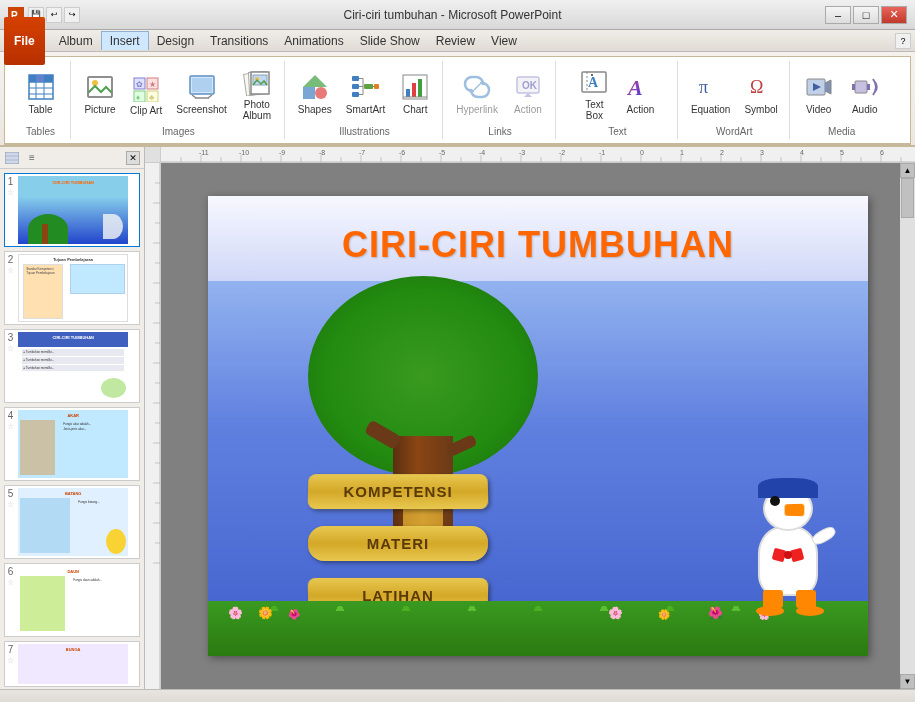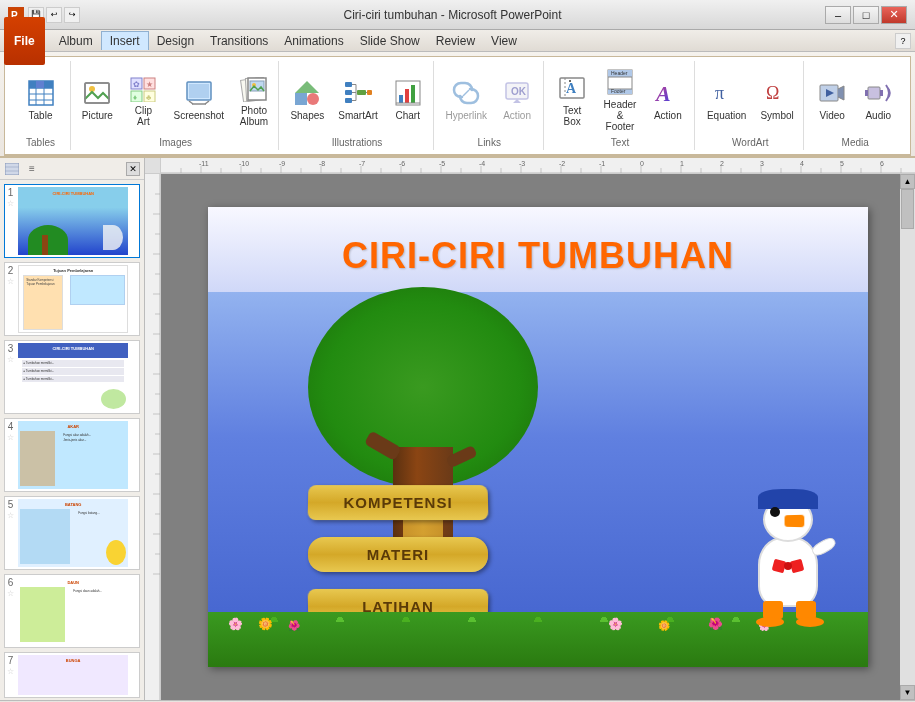--- a/index.html
+++ b/index.html
@@ -353,34 +353,20 @@
         <div class="ribbon-btn">
           <div class="ribbon-icon">
             <svg viewBox="0 0 28 28" width="28" height="28">
               <rect x="2" y="4" width="24" height="20" fill="none" stroke="#888" stroke-width="1.5" rx="1"></rect>
               <line x1="7" y1="4" x2="7" y2="24" stroke="#888" stroke-width="1" stroke-dasharray="2,2"></line>
               <text x="8" y="19" font-size="14" fill="#4080c0" font-weight="bold" font-family="serif">A</text>
               <line x1="12" y1="8" x2="12" y2="6" stroke="#333" stroke-width="1.5"></line>
             </svg>
           </div>
           <div class="ribbon-btn-label" style="line-height:1.1;">Text<br>Box</div>
-        </div>
-        <div class="ribbon-btn">
-          <div class="ribbon-icon">
-            <svg viewBox="0 0 28 28" width="28" height="28">
-              <rect x="2" y="2" width="24" height="24" fill="none" stroke="#888" stroke-width="1"></rect>
-              <rect x="2" y="2" width="24" height="7" fill="#b0c8e8"></rect>
-              <rect x="2" y="21" width="24" height="5" fill="#b0c8e8"></rect>
-              <line x1="2" y1="9" x2="26" y2="9" stroke="#888" stroke-width="1"></line>
-              <line x1="2" y1="21" x2="26" y2="21" stroke="#888" stroke-width="1"></line>
-              <text x="5" y="7" font-size="5" fill="#333">Header</text>
-              <text x="5" y="25" font-size="5" fill="#333">Footer</text>
-            </svg>
-          </div>
-          <div class="ribbon-btn-label" style="line-height:1.1;">Header<br>&amp; Footer</div>
         </div>
         <div class="ribbon-btn">
           <div class="ribbon-icon">
             <svg viewBox="0 0 28 28" width="28" height="28">
               <defs>
                 <linearGradient id="wag" x1="0%" y1="0%" x2="100%" y2="100%">
                   <stop offset="0%" style="stop-color:#e04080"></stop>
                   <stop offset="100%" style="stop-color:#4040e0"></stop>
                 </linearGradient>
               </defs>

